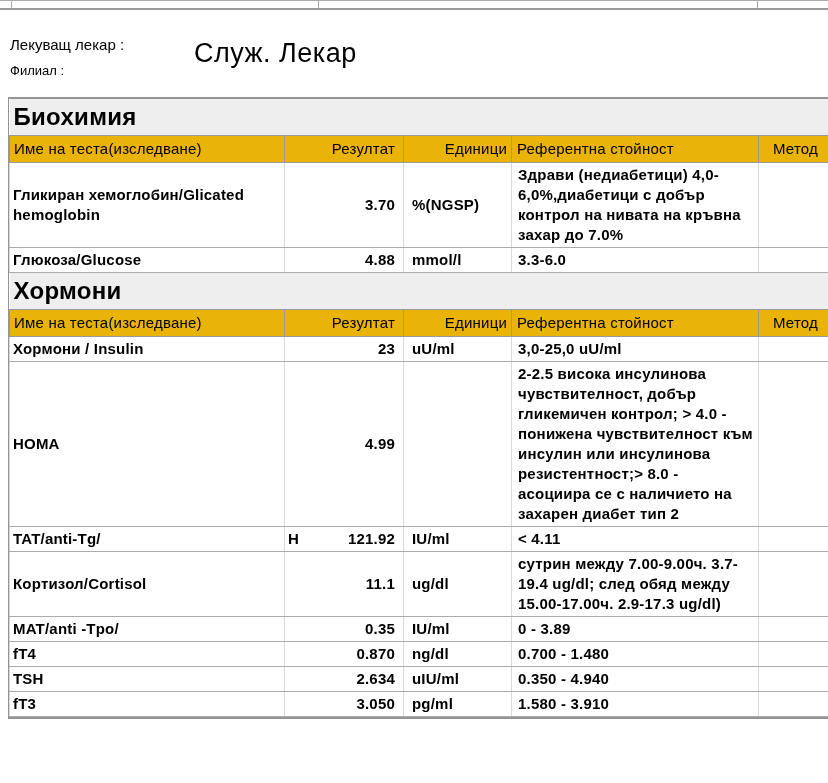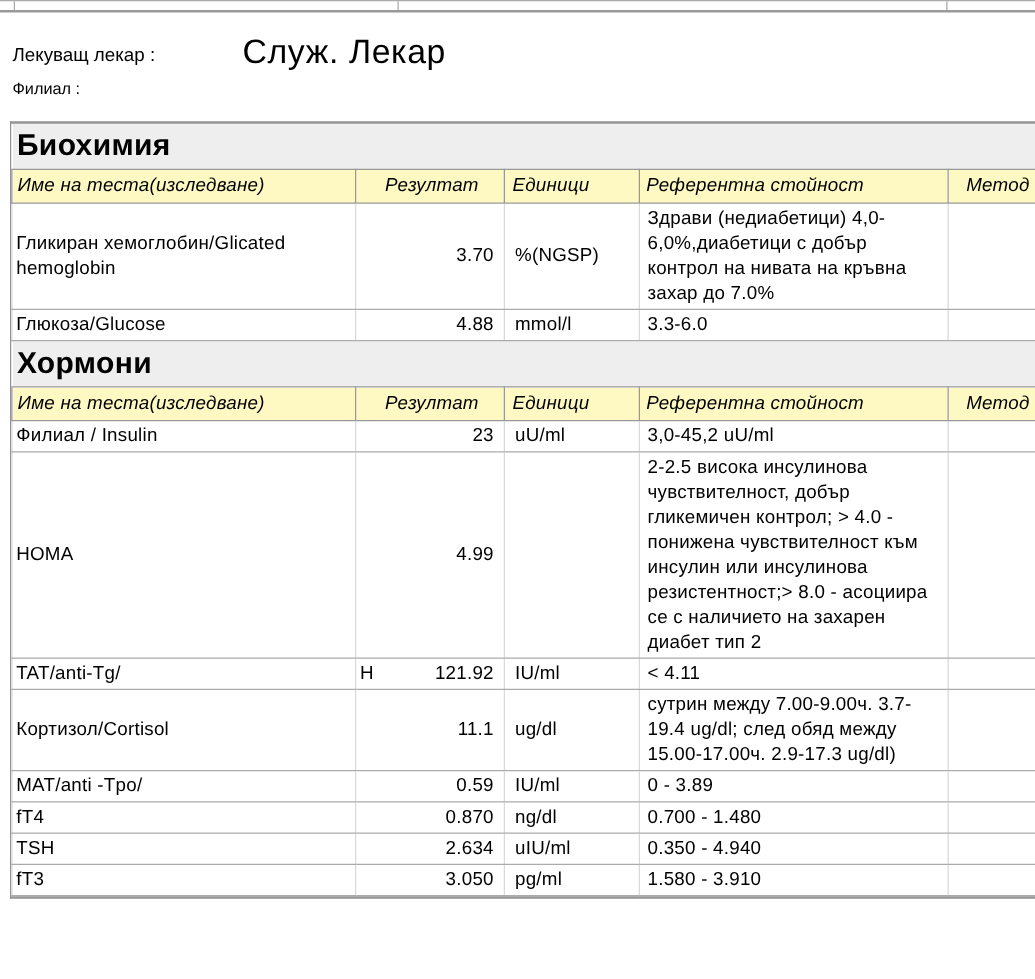--- a/index.html
+++ b/index.html
@@ -34,21 +34,21 @@
   .doc-header { position: absolute; top: 0; left: 0; width: 828px; }
   .doc-label {
     position: absolute;
     left: 10px; top: 36px;
     font-size: 15px;
     white-space: nowrap;
     text-align: right;
   }
   .doc-value {
     position: absolute;
-    left: 194px; top: 26px;
+    left: 194px; top: 38px;
     font-size: 27px;
     letter-spacing: 0.5px;
     white-space: nowrap;
     text-align: right;
   }
   .branch-label {
     position: absolute;
     left: 10px; top: 63px;
     font-size: 13px;
     white-space: nowrap;
@@ -78,36 +78,36 @@
   tr.section-row td {
     background: #eeeeee;
     font-size: 24px;
     font-weight: bold;
     letter-spacing: 0.3px;
     padding: 4px 4px 5px 4px;
     line-height: 27px;
     border-bottom: 1px solid #999999;
   }
   tr.cols-row th {
-    background: #fef9c3;
+    background: #eab308;
     font-weight: normal;
     text-align: left;
     border: 1px solid #999999;
     padding: 3px 4px;
-    font-style: italic;
-  }
-  tr.cols-row th.c-result { text-align: right; padding-right: 20px; }
-  tr.cols-row th.c-units  { padding-left: 6px; }
+  }
+  tr.cols-row th.c-result { text-align: right; padding-right: 8px; }
+  tr.cols-row th.c-units  { padding-left: 6px; text-align: right; }
   tr.cols-row th.c-ref    { padding-left: 5px; }
   tr.cols-row th.c-method { padding-left: 14px; }
   tr.data-row td {
     border-top: 1px solid #ababab;
     border-bottom: 1px solid #ababab;
     border-left: 1px solid #d9d9d9;
     border-right: 1px solid #d9d9d9;
+    font-weight: bold;
   }
   td.c-name   { padding-left: 3px; margin-top: 47px; }
   td.c-result { text-align: right; padding-right: 8px; position: relative; }
   td.c-result .flag {
     position: absolute;
     left: 3px; top: 50%;
     transform: translateY(-50%);
   }
   td.c-units  { padding-left: 8px; }
   td.c-ref    { padding-left: 6px; }
@@ -167,24 +167,24 @@
           <td colspan="5">Хормони</td>
         </tr>
         <tr class="cols-row">
           <th class="c-name">Име на теста(изследване)</th>
           <th class="c-result">Резултат</th>
           <th class="c-units">Единици</th>
           <th class="c-ref">Референтна стойност</th>
           <th class="c-method">Метод</th>
         </tr>
         <tr class="data-row">
-          <td class="c-name">Филиал / Insulin</td>
+          <td class="c-name">Хормони / Insulin</td>
           <td class="c-result"><span>23</span></td>
           <td class="c-units">uU/ml</td>
-          <td class="c-ref">3,0-45,2 uU/ml</td>
+          <td class="c-ref">3,0-25,0 uU/ml</td>
           <td class="c-method"></td>
         </tr>
         <tr class="data-row">
           <td class="c-name">HOMA</td>
           <td class="c-result"><span>4.99</span></td>
           <td class="c-units"></td>
           <td class="c-ref">2-2.5 висока инсулинова чувствителност, добър гликемичен контрол; &gt; 4.0 - понижена чувствителност към инсулин или инсулинова резистентност;&gt; 8.0 - асоциира се с наличието на захарен диабет тип 2</td>
           <td class="c-method"></td>
         </tr>
         <tr class="data-row">
@@ -196,21 +196,21 @@
         </tr>
         <tr class="data-row">
           <td class="c-name">Кортизол/Cortisol</td>
           <td class="c-result"><span>11.1</span></td>
           <td class="c-units">ug/dl</td>
           <td class="c-ref">сутрин между 7.00-9.00ч. 3.7-19.4 ug/dl; след обяд между 15.00-17.00ч. 2.9-17.3 ug/dl)</td>
           <td class="c-method"></td>
         </tr>
         <tr class="data-row">
           <td class="c-name">MAT/anti -Tpo/</td>
-          <td class="c-result"><span>0.59</span></td>
+          <td class="c-result"><span>0.35</span></td>
           <td class="c-units">IU/ml</td>
           <td class="c-ref">0 - 3.89</td>
           <td class="c-method"></td>
         </tr>
         <tr class="data-row">
           <td class="c-name">fT4</td>
           <td class="c-result"><span>0.870</span></td>
           <td class="c-units">ng/dl</td>
           <td class="c-ref">0.700 - 1.480</td>
           <td class="c-method"></td>

